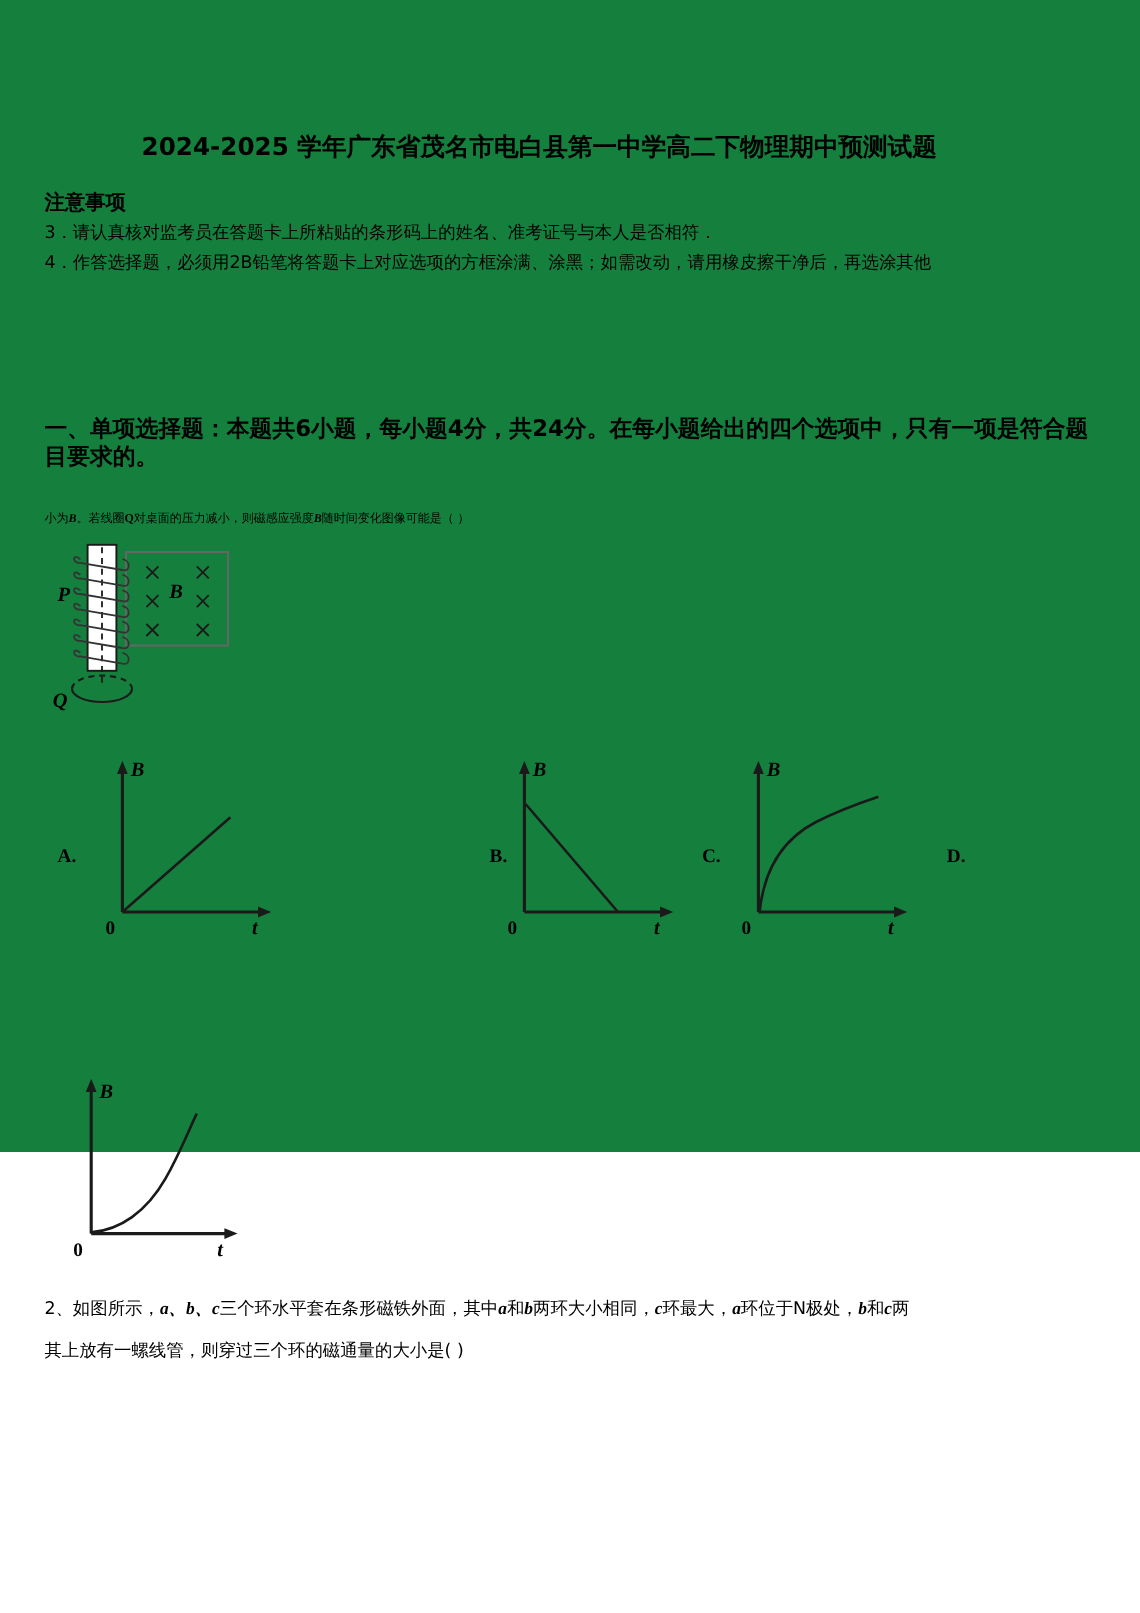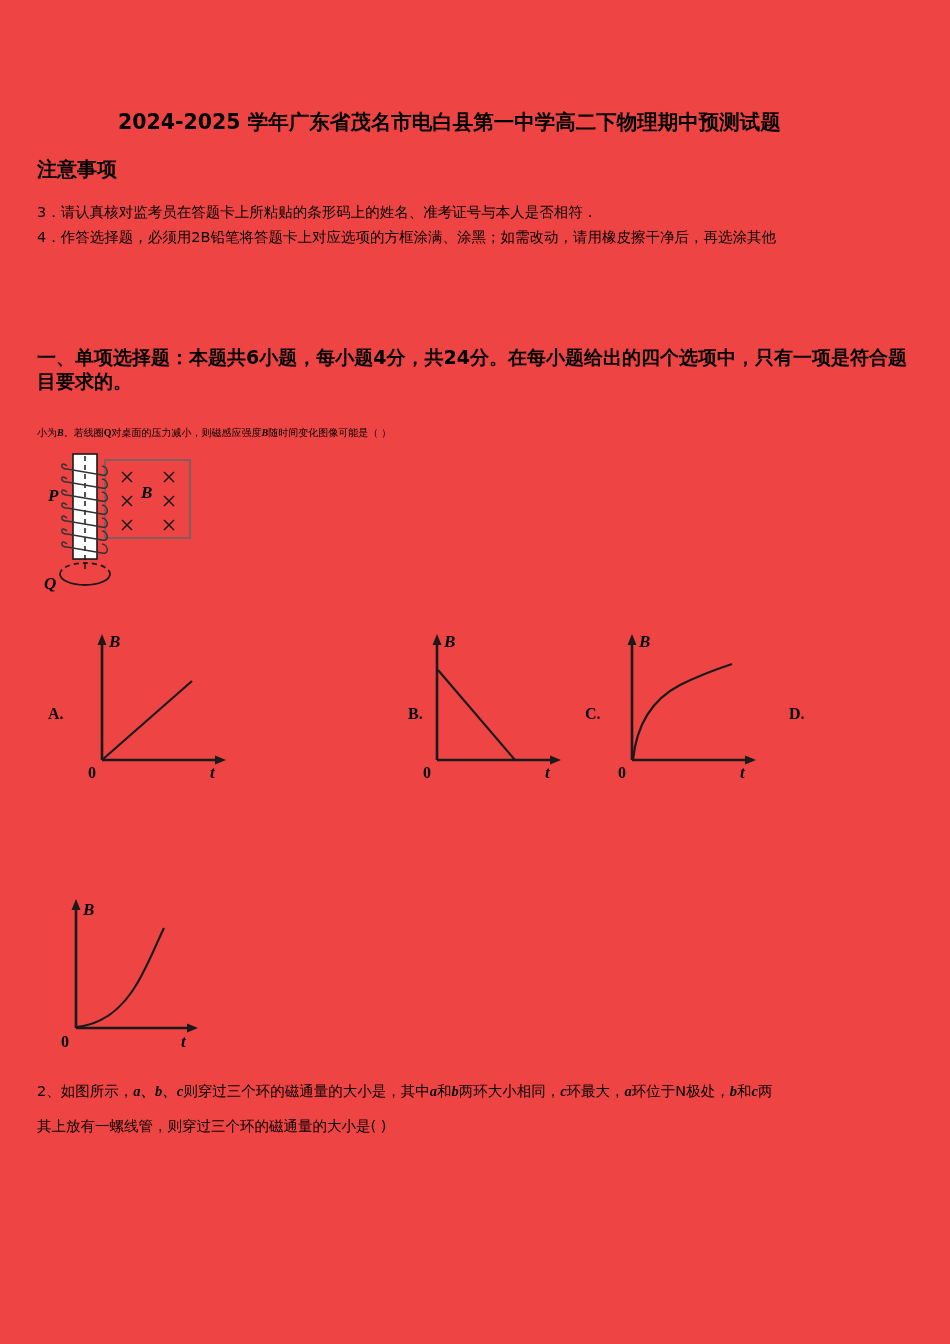--- a/index.html
+++ b/index.html
@@ -12,22 +12,22 @@
     height: 1344px;
     position: relative;
     font-family: "Liberation Serif", "DejaVu Serif", serif;
     color: #000000;
     overflow: hidden;
   }
   .page {
     position: absolute;
     left: 0; top: 0;
     width: 950px;
-    height: 1344px;
-    background: #ef4444;
+    height: 960px;
+    background: #15803d;
   }
 
   
   .doc-title {
     position: absolute;
     left: 118px;
     top: 108px;
     width: 760px;
     font-family: "DejaVu Sans", "Liberation Sans", sans-serif;
     font-size: 20.5px;
@@ -39,24 +39,24 @@
 
   
   .notice {
     position: absolute;
     left: 37px;
     top: 158px;
     width: 880px;
   }
   .notice-head {
     font-family: "DejaVu Sans", "Liberation Sans", sans-serif;
-    font-size: 20px;
+    font-size: 17px;
     font-weight: 600;
     line-height: 22px;
-    margin-bottom: 20px;
+    margin-bottom: 2px;
   }
   .notice-line {
     font-family: "DejaVu Sans", "Liberation Sans", sans-serif;
     font-size: 14.5px;
     line-height: 25px;
     color: #000;
     text-align: justify;
   }
 
   
@@ -257,17 +257,17 @@
       <polygon points="28,11 23.5,22 32.5,22" fill="#1a1a1a"></polygon>
       <polygon points="150,140 139,135.5 139,144.5" fill="#1a1a1a"></polygon>
       <path d="M28 139 C52 137, 74 122, 90 94 C102 73, 110 52, 116 40" stroke="#1a1a1a" stroke-width="2.2" fill="none"></path>
       <text x="35" y="27" font-family="Liberation Serif, serif" font-size="17" font-weight="bold" font-style="italic" fill="#000">B</text>
       <text x="133" y="159" font-family="Liberation Serif, serif" font-size="17" font-weight="bold" font-style="italic" fill="#000">t</text>
       <text x="13" y="159" font-family="Liberation Serif, serif" font-size="16" font-weight="bold" fill="#000">0</text>
     </svg>
   </div>
 
   <div class="q2-line1">
-    <span>2、如图所示，</span><span class="it">a、b、c</span><span>则穿过三个环的磁通量的大小是，其中</span><span class="it">a</span><span>和</span><span class="it">b</span><span>两环大小相同，</span><span class="it">c</span><span>环最大，</span><span class="it">a</span><span>环位于N极处，</span><span class="it">b</span><span>和</span><span class="it">c</span><span>两</span>
+    <span>2、如图所示，</span><span class="it">a、b、c</span><span>三个环水平套在条形磁铁外面，其中</span><span class="it">a</span><span>和</span><span class="it">b</span><span>两环大小相同，</span><span class="it">c</span><span>环最大，</span><span class="it">a</span><span>环位于N极处，</span><span class="it">b</span><span>和</span><span class="it">c</span><span>两</span>
   </div>
   <div class="q2-line2">其上放有一螺线管，则穿过三个环的磁通量的大小是(      )</div>
 
 </div>
 
 </body></html>

